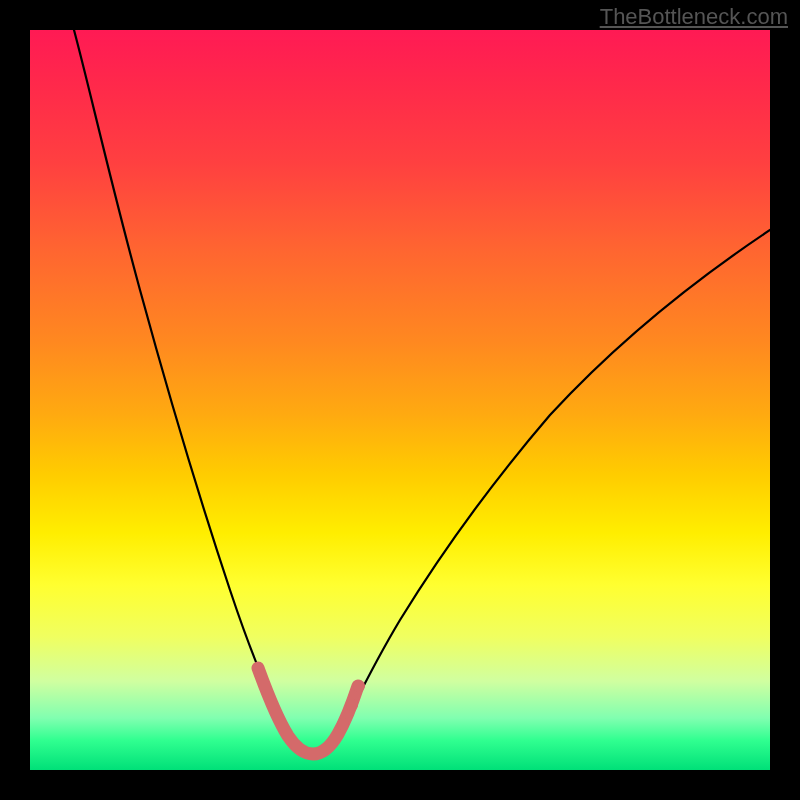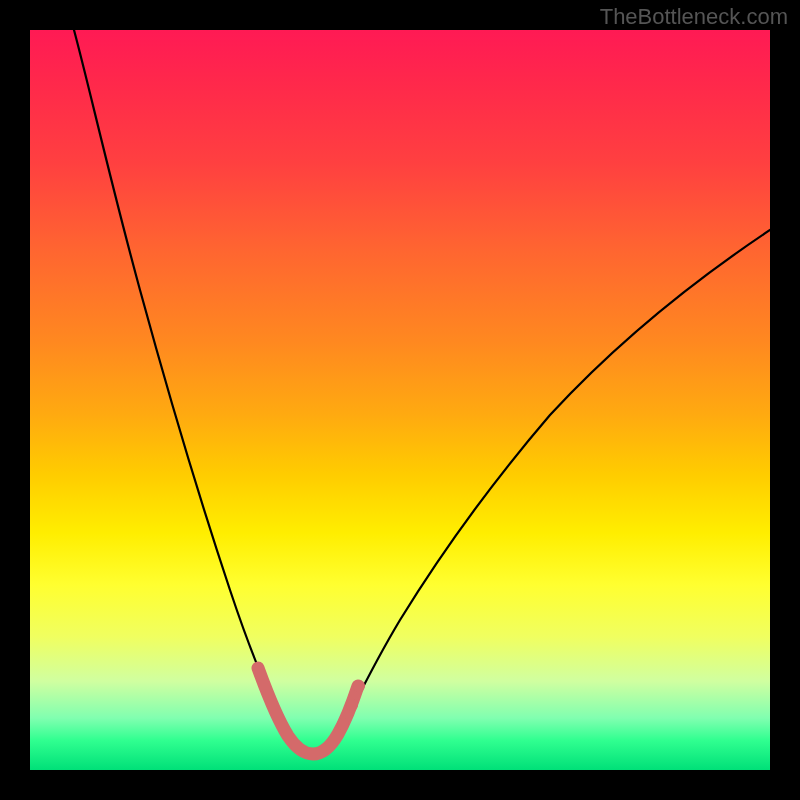--- a/index.html
+++ b/index.html
@@ -12,20 +12,21 @@
     font-family: Arial, sans-serif;
   }
   .watermark {
     position: absolute;
     top: 4px;
     right: 12px;
     color: #555;
     font-size: 22px;
     font-weight: 500;
     z-index: 10;
+    text-decoration: underline;
   }
   .plot-area {
     position: absolute;
     left: 30px;
     top: 30px;
     width: 740px;
     height: 740px;
     background: linear-gradient(to bottom,
       #ff1a54 0%,
       #ff2a4a 8%,

